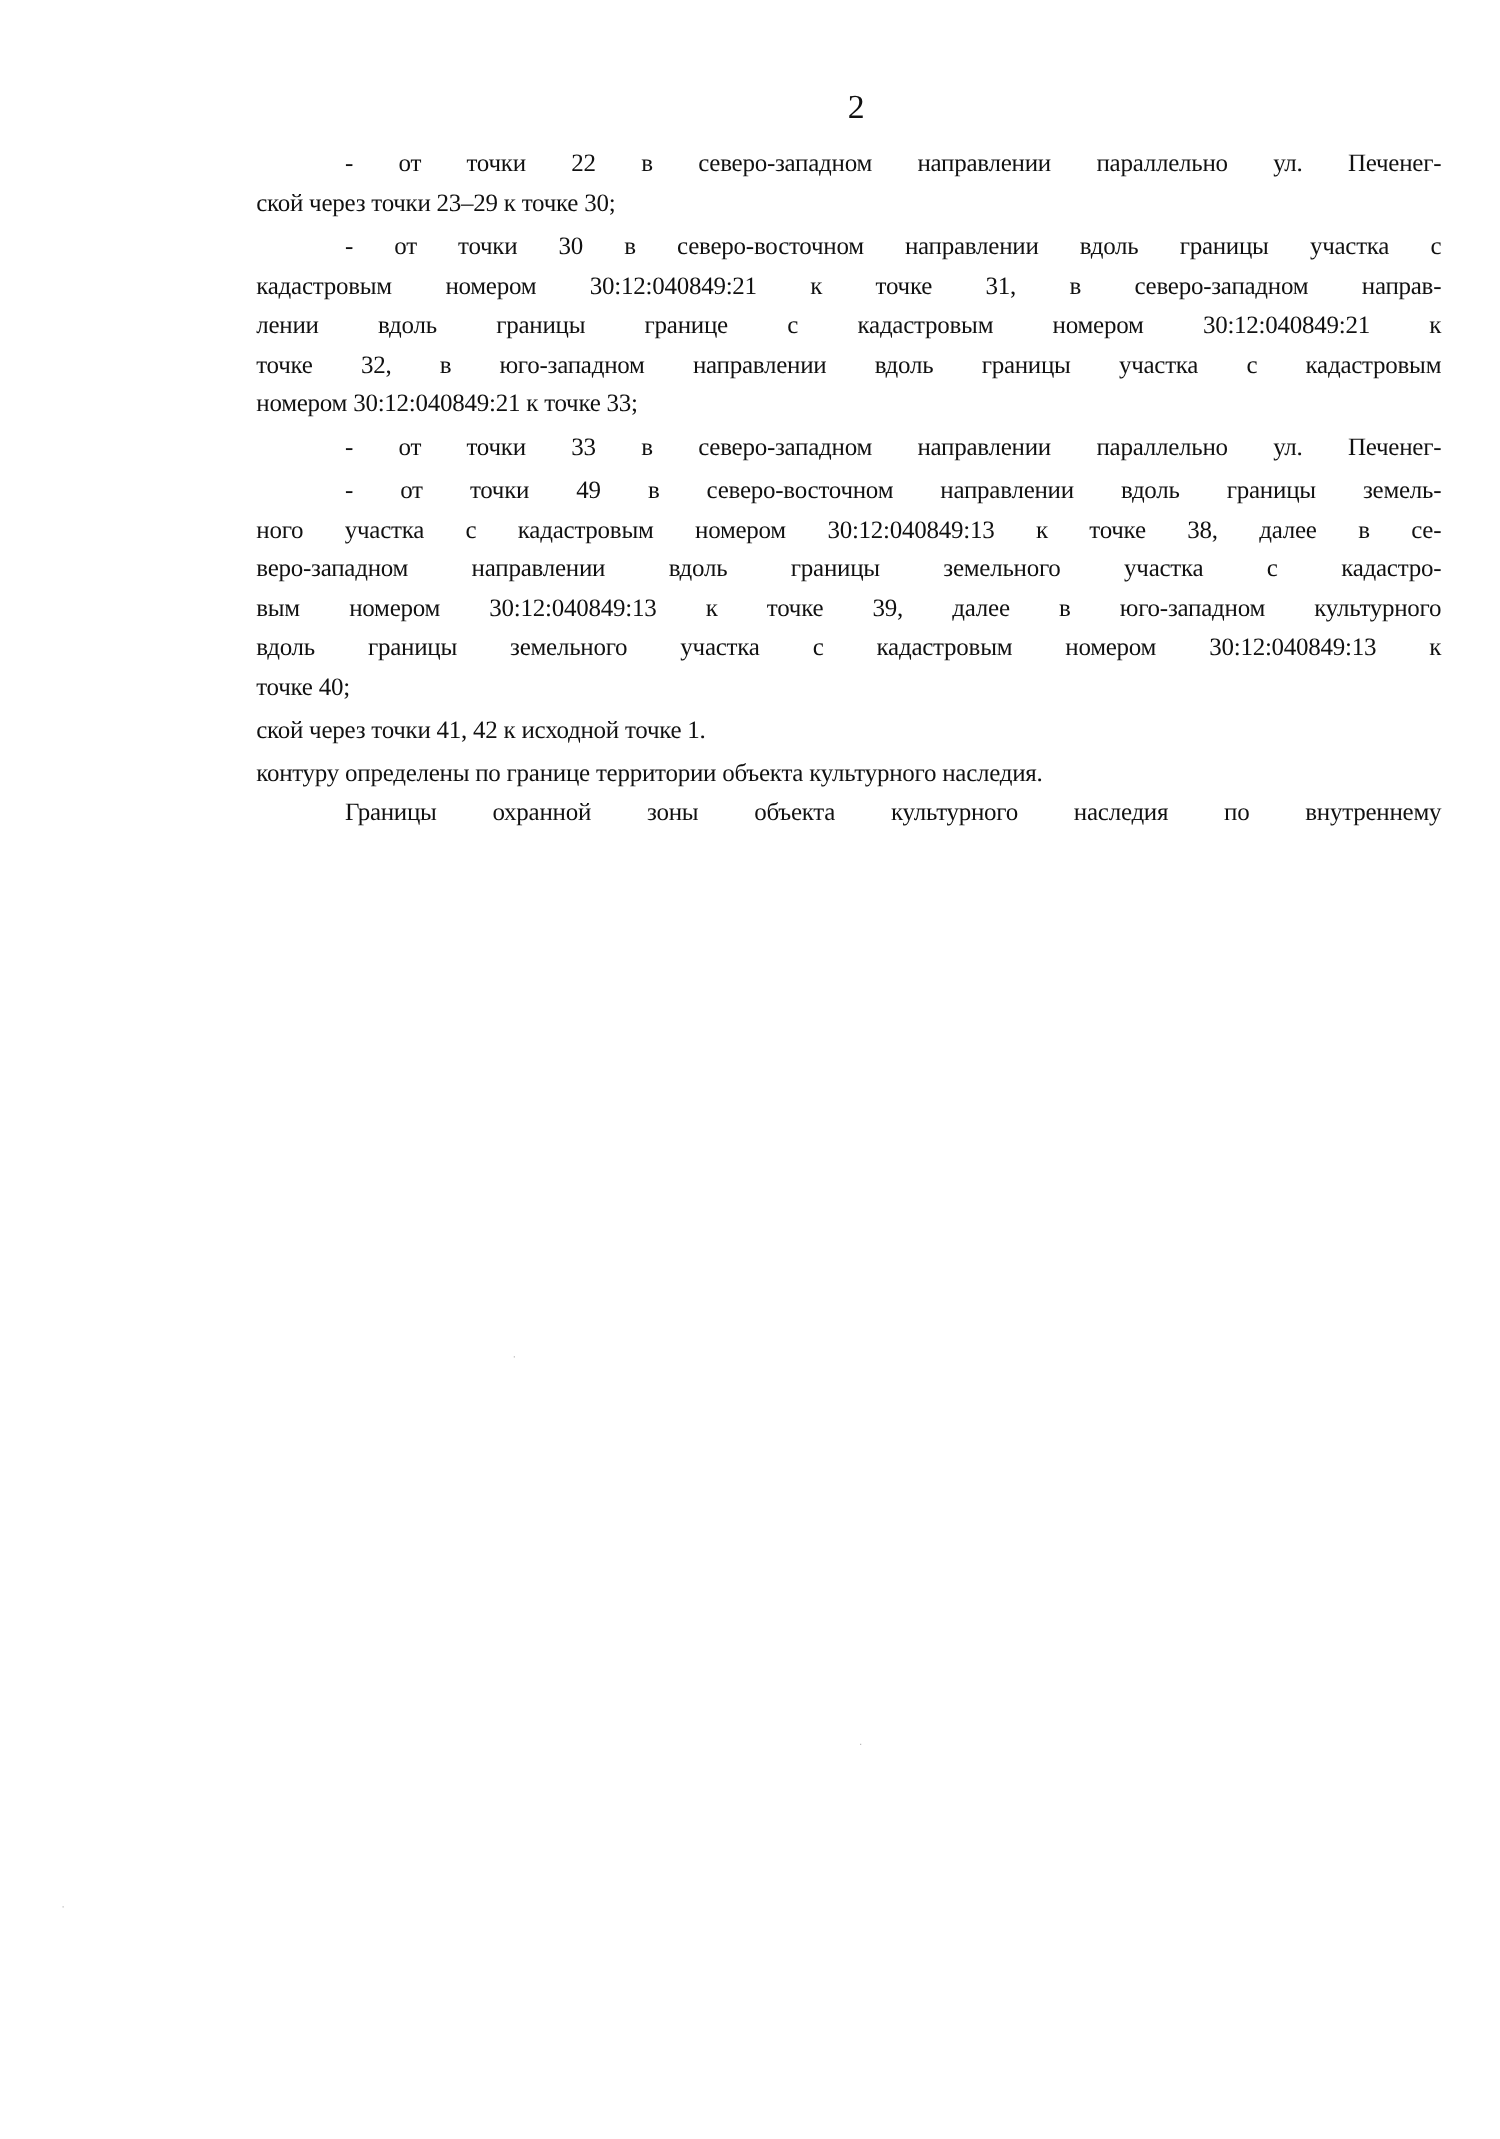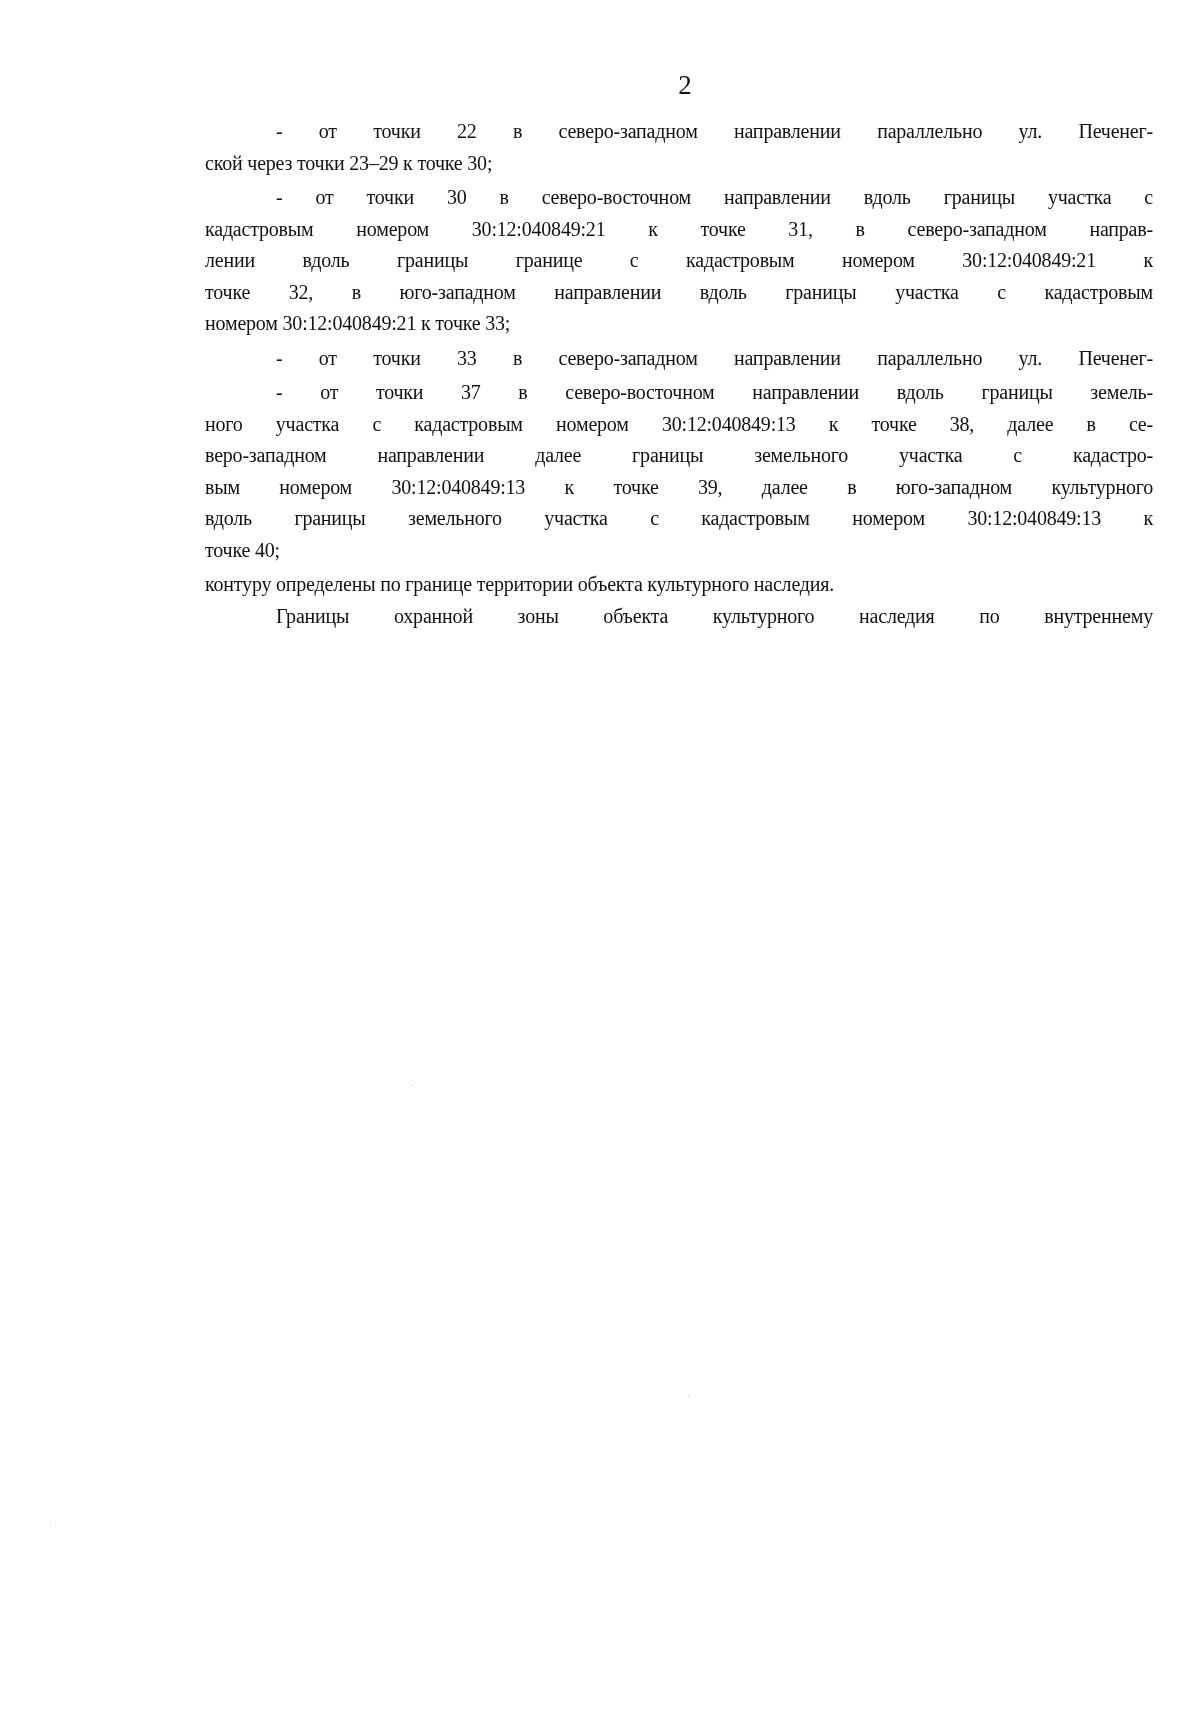--- a/index.html
+++ b/index.html
@@ -82,29 +82,30 @@
       <span class="line">лении вдоль границы границе с кадастровым номером 30:12:040849:21 к</span>
       <span class="line">точке 32, в юго-западном направлении вдоль границы участка с кадастровым</span>
       <span class="line last">номером 30:12:040849:21 к точке 33;</span>
     </p>
 
     <p class="para lines">
       <span class="line first">- от точки 33 в северо-западном направлении параллельно ул.  Печенег-</span>
     </p>
 
     <p class="para lines">
-      <span class="line first">- от точки 37 в северо-восточном направлении вдоль границы земель-</span>
+      <span class="line first">- от точки 49 в северо-восточном направлении вдоль границы земель-</span>
       <span class="line">ного участка с кадастровым номером 30:12:040849:13 к точке 38, далее в се-</span>
-      <span class="line">веро-западном направлении далее границы земельного участка с кадастро-</span>
+      <span class="line">веро-западном направлении вдоль границы земельного участка с кадастро-</span>
       <span class="line">вым номером 30:12:040849:13 к точке 39, далее в юго-западном культурного</span>
       <span class="line">вдоль границы земельного участка с кадастровым номером 30:12:040849:13 к</span>
       <span class="line last">точке 40;</span>
     </p>
 
     <p class="para lines">
+      <span class="line last">ской через точки 41, 42 к исходной точке 1.</span>
     </p>
 
     <p class="para lines">
       <span class="line last">контуру определены по границе территории объекта культурного наследия.</span>
       <span class="line first">Границы охранной зоны объекта культурного наследия по внутреннему</span>
     </p>
 
   </div>
 
   <div class="speck" style="left:411px; top:1085px;"></div>

